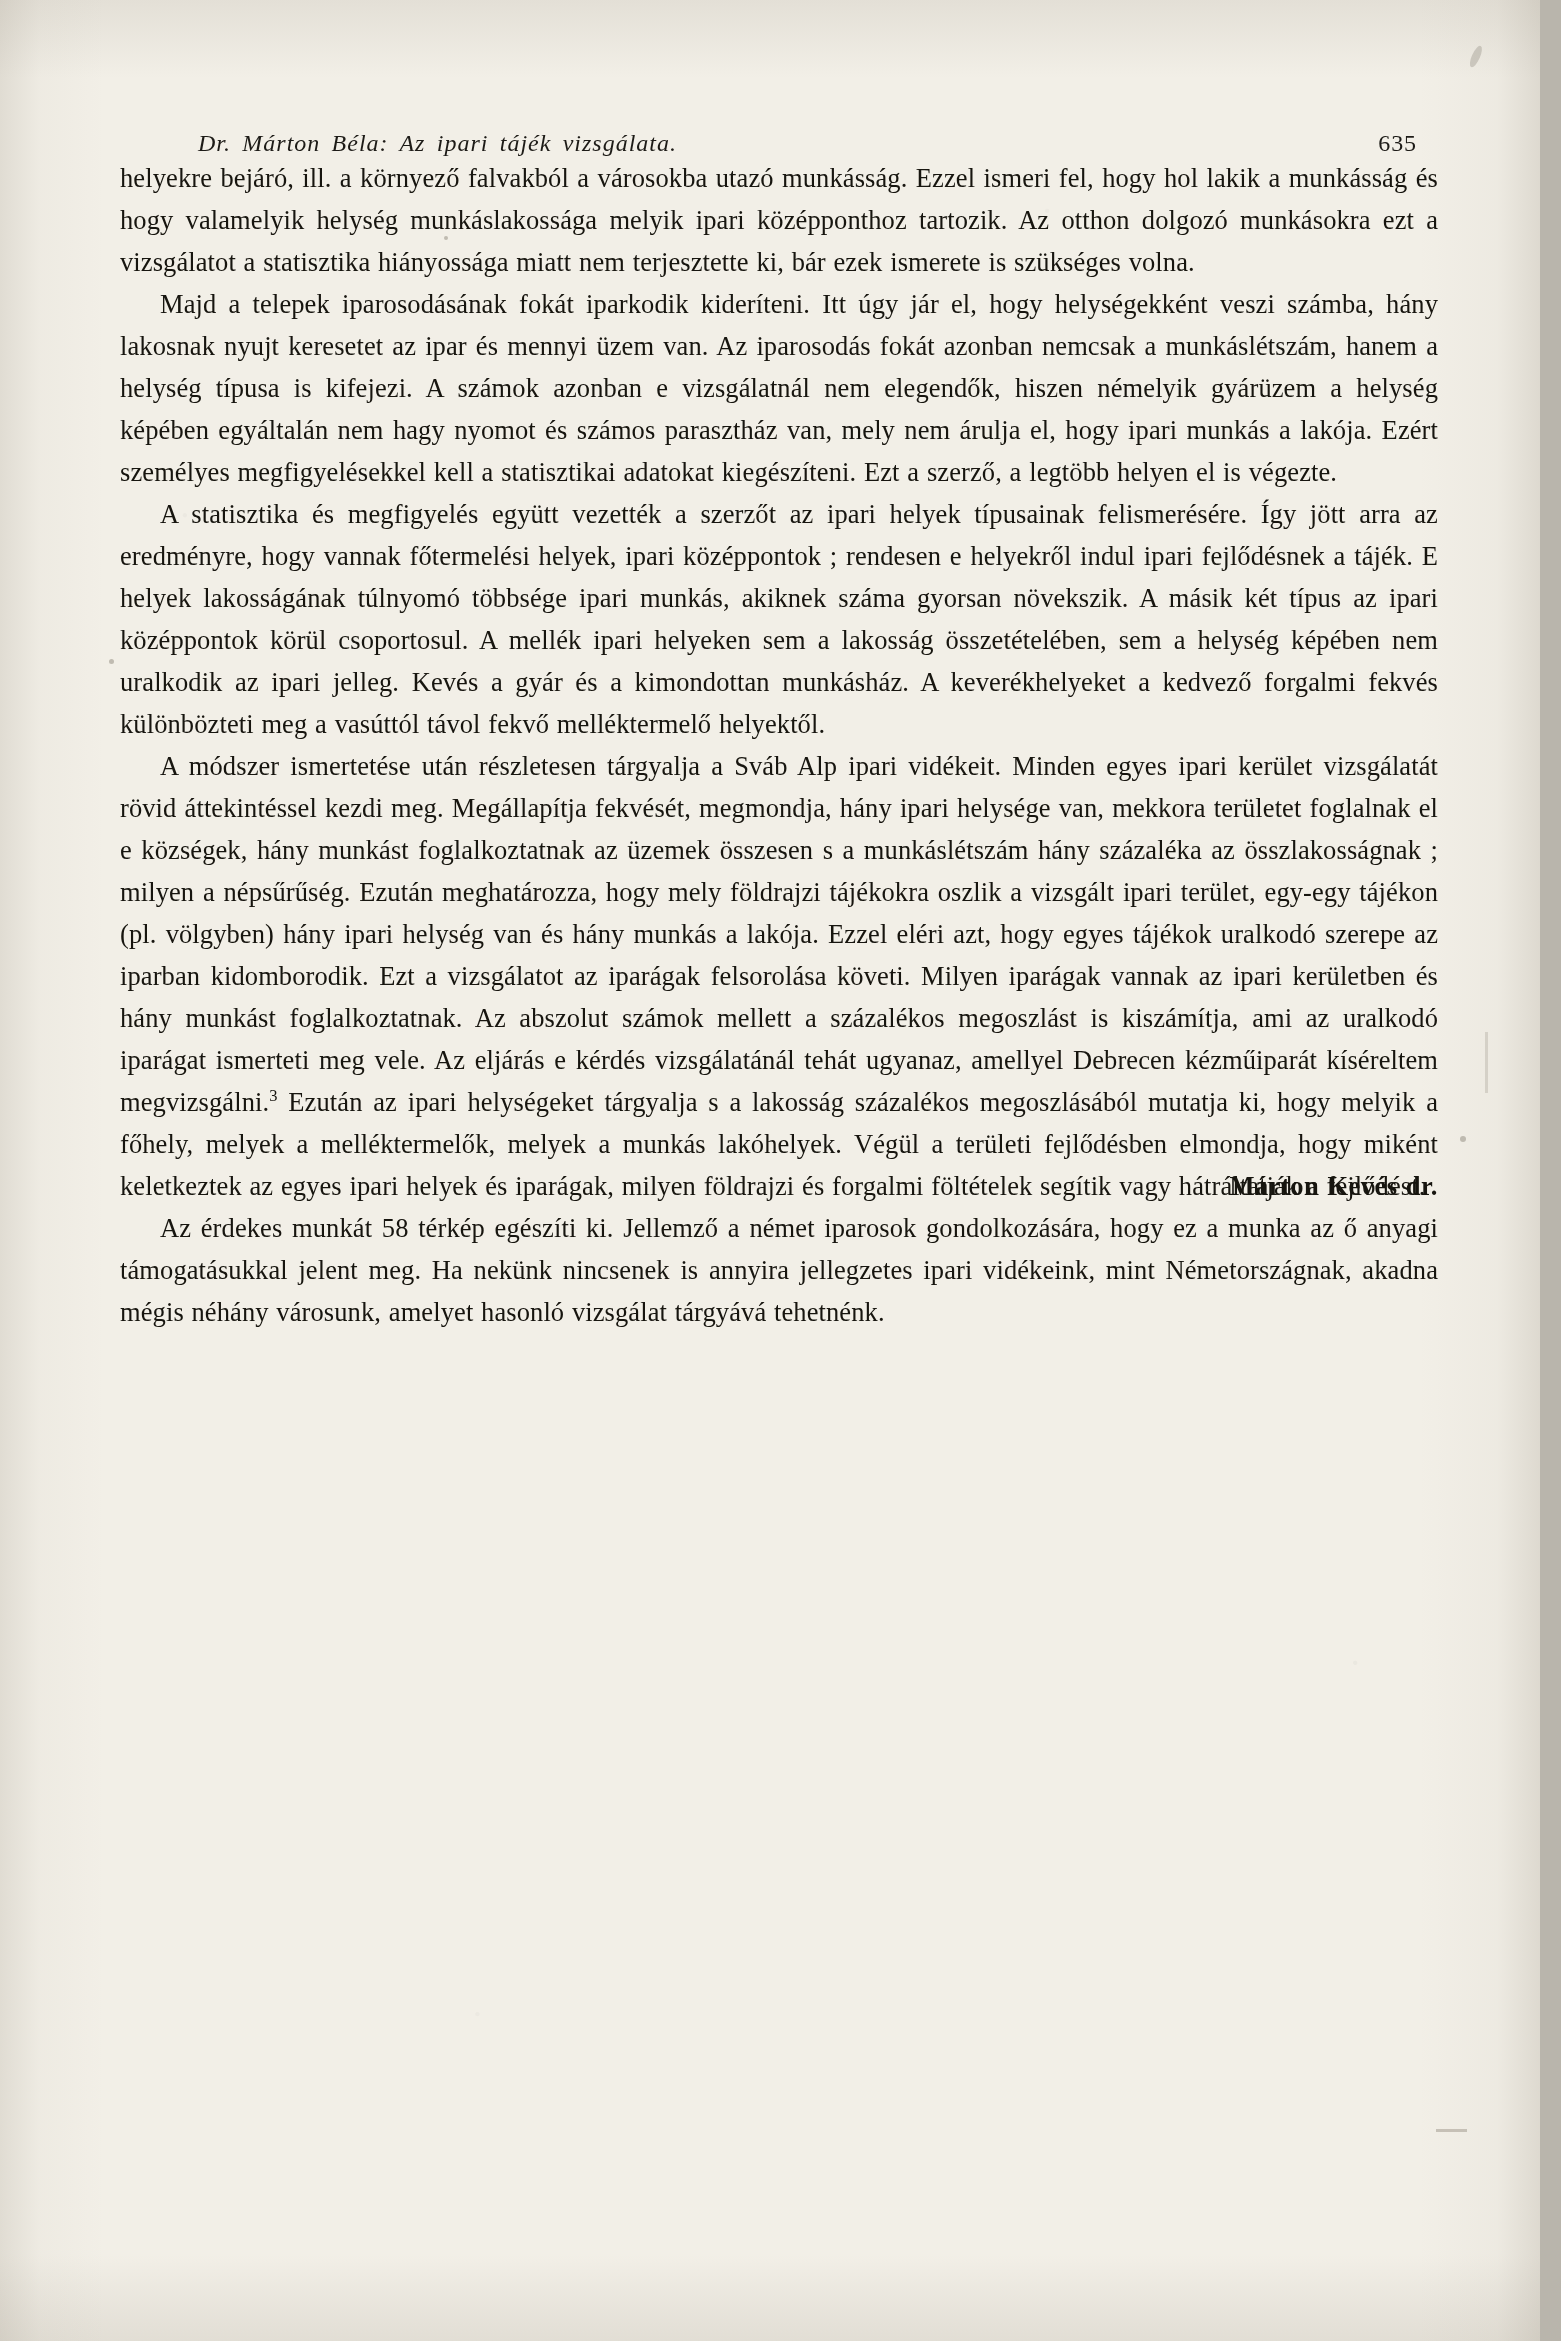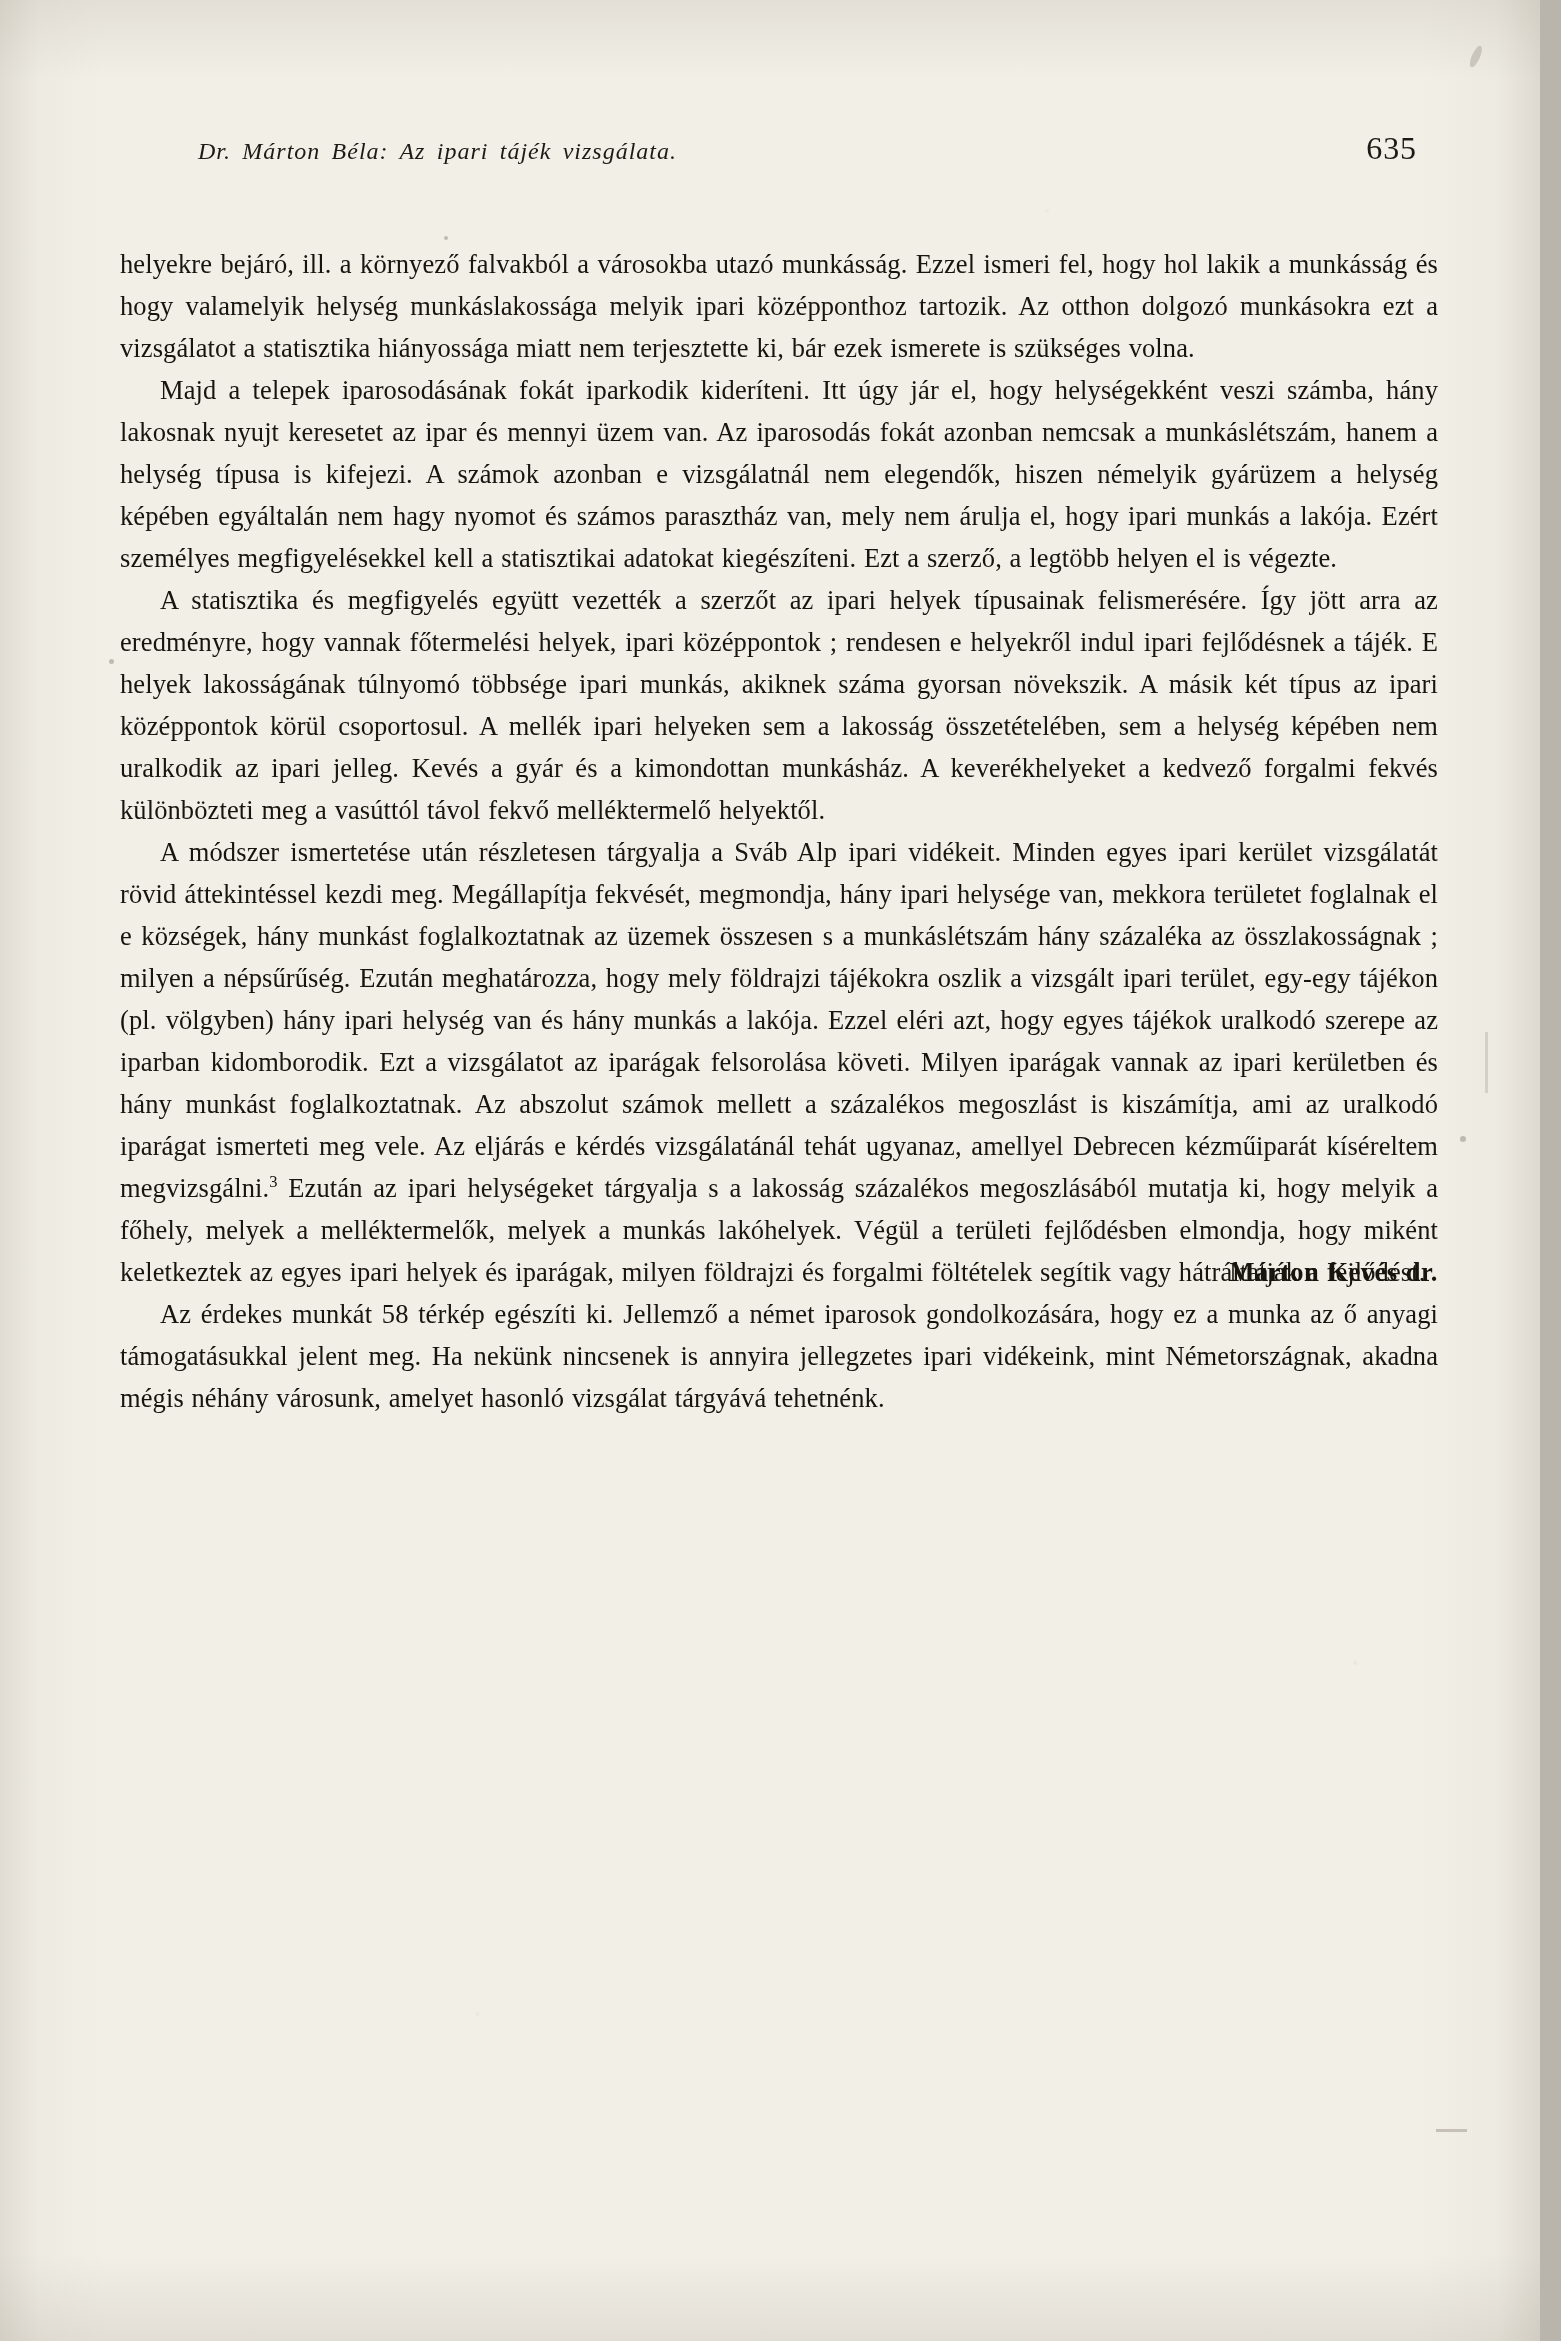--- a/index.html
+++ b/index.html
@@ -52,26 +52,25 @@
     padding: 0 21px 0 78px;
   }
   .runhead .rh-title {
     font-style: italic;
     letter-spacing: 1px;
     word-spacing: 4.3px;
     font-size: 24px;
   }
   .runhead .rh-page {
     font-style: normal;
-    font-size: 32px;
+    font-size: 24px;
     letter-spacing: 0.9px;
     margin-left: 32px;
   }
   .body-text {
-    margin-top: 76px;
     font-size: 26.5px;
     line-height: 42px;
     color: #17150f;
     text-align: justify;
     text-justify: inter-word;
     word-spacing: 1px;
     letter-spacing: 0.1px;
   }
   .body-text p {
     margin: 0;

